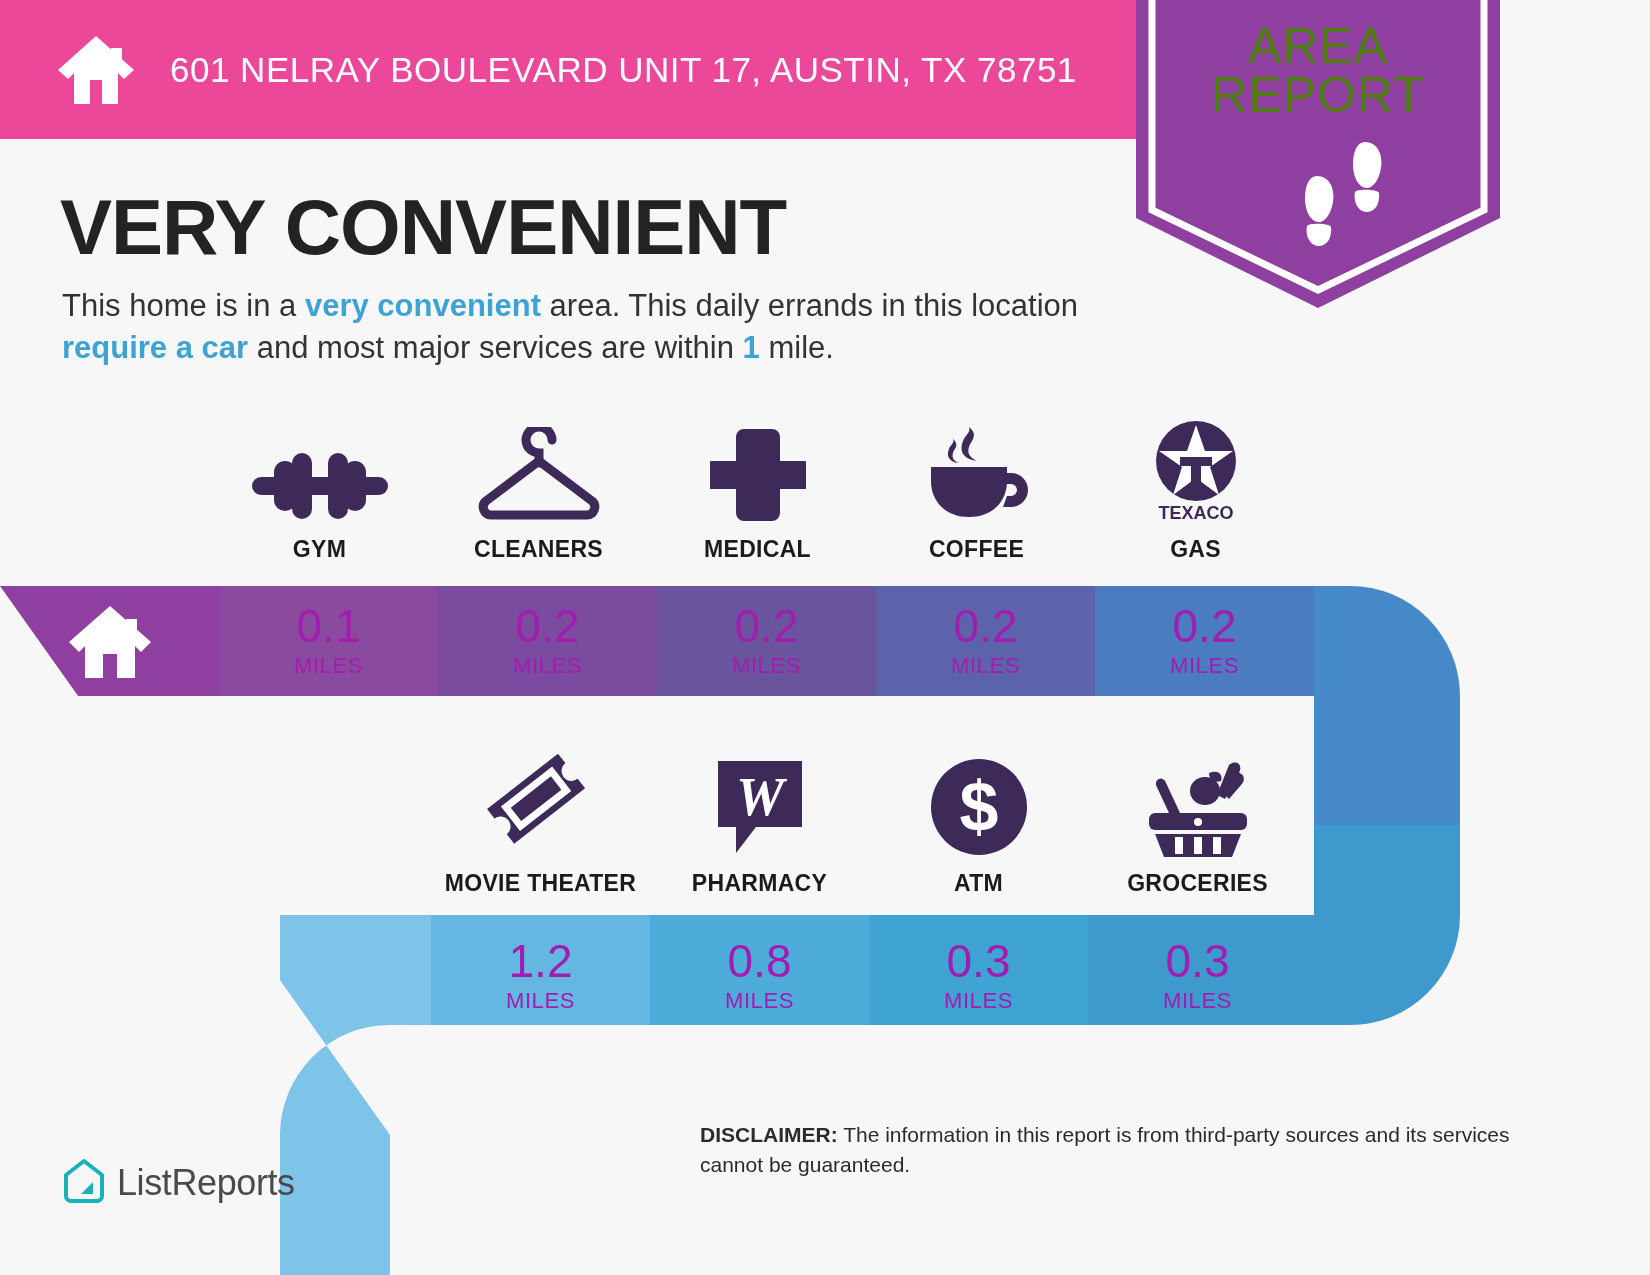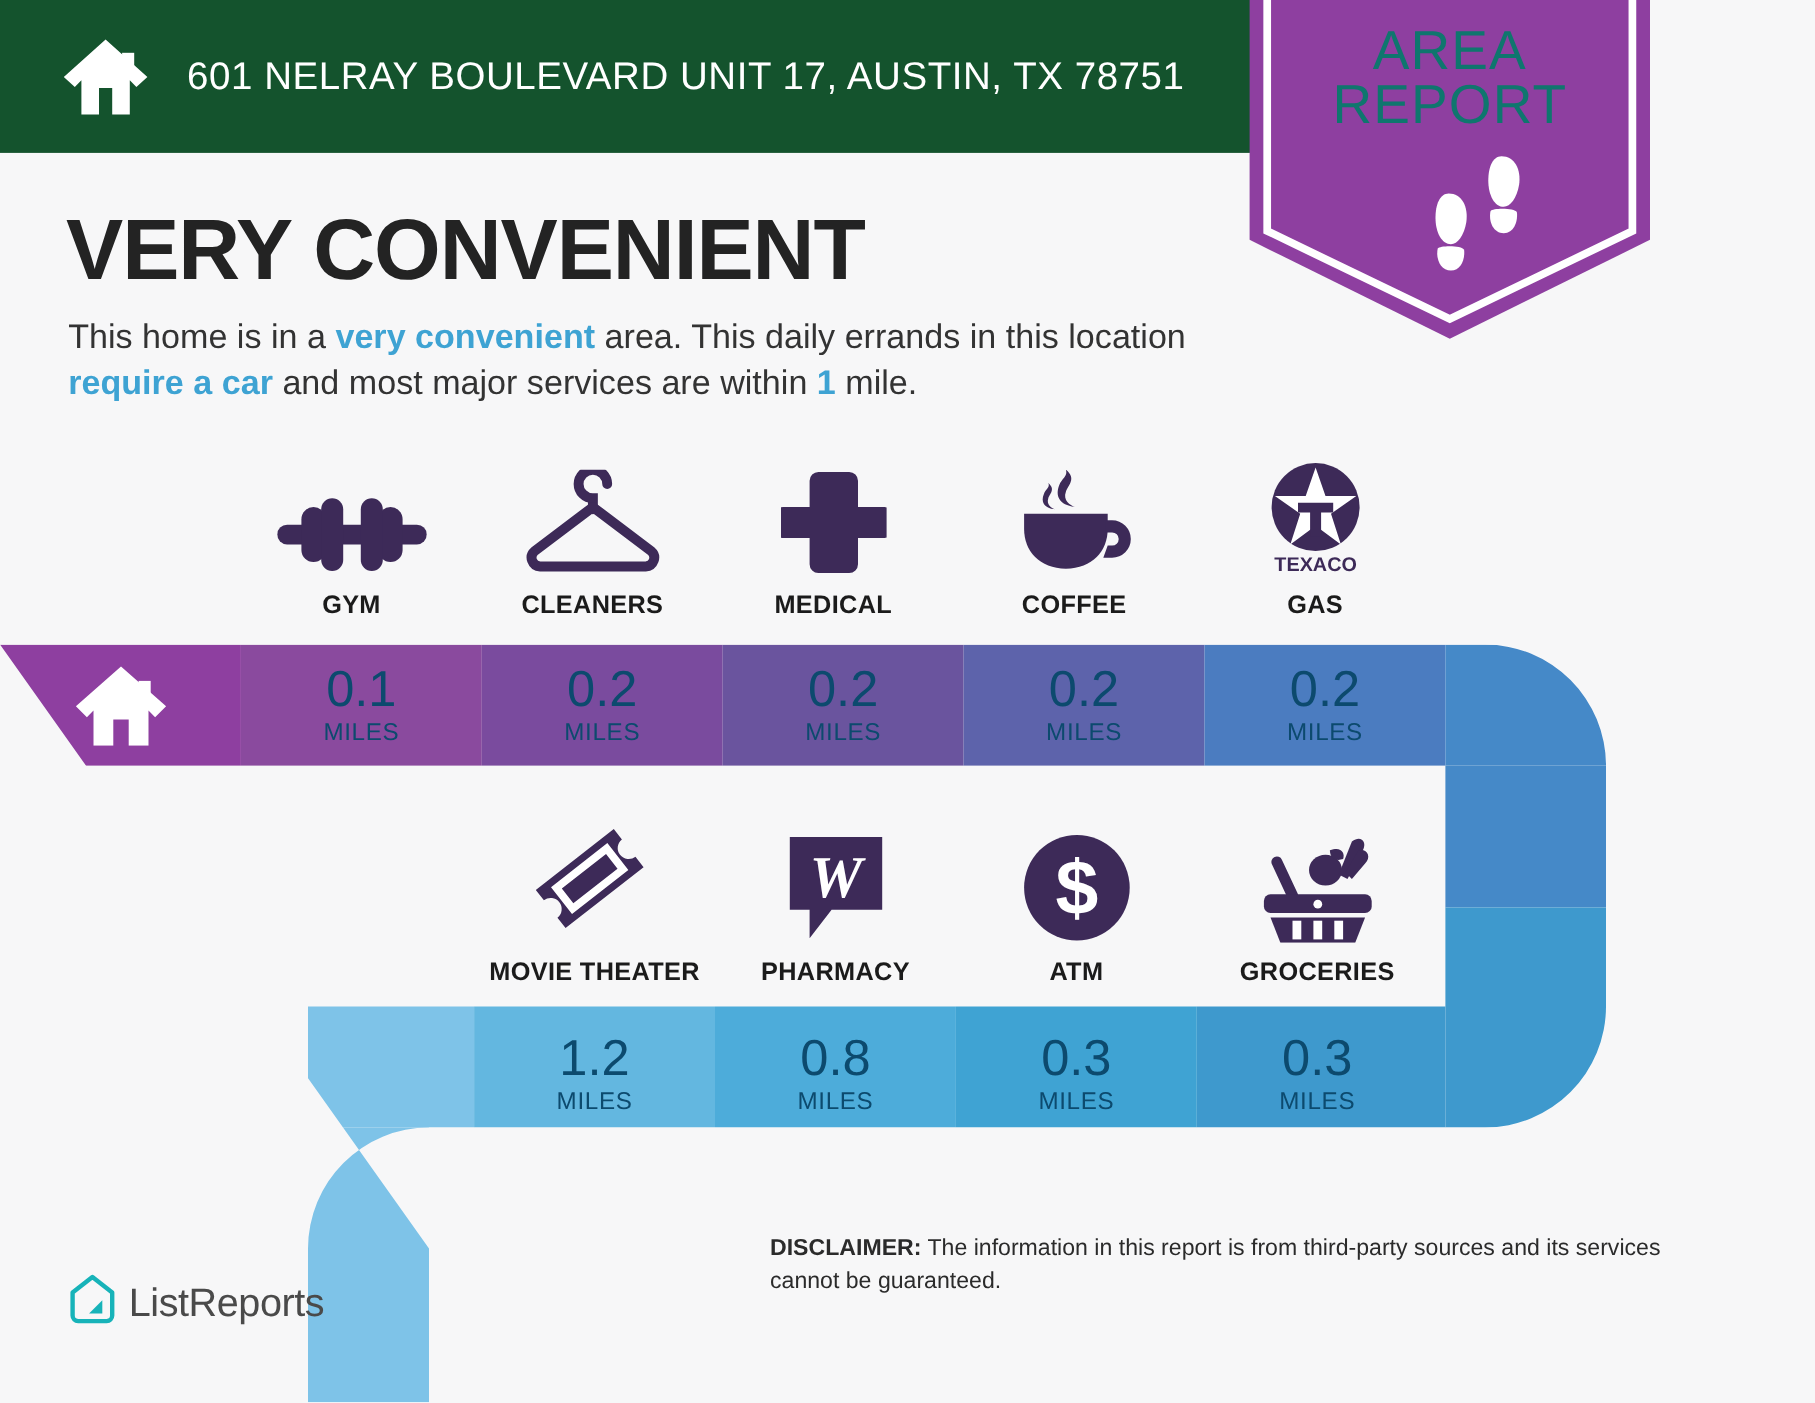--- a/index.html
+++ b/index.html
@@ -6,38 +6,38 @@
   body{
     width:1650px;height:1275px;
     background:#f7f7f8;
     font-family:"Liberation Sans", sans-serif;
     overflow:hidden;
     position:relative;
   }
   
   .header{
     position:absolute;left:0;top:0;width:1176px;height:139px;
-    background:#14532d;
+    background:#ec4899;
     display:flex;align-items:center;
   }
   .header-home{margin-left:56px;width:80px;height:72px;flex:none;}
   .header-address{
     margin-left:34px;color:#ffffff;
     font-size:35px;letter-spacing:0.5px;font-weight:400;
     white-space:nowrap;
   }
   
   .badge{
     position:absolute;left:1118px;top:-14px;width:400px;height:324px;
     z-index:12;
   }
   .badge svg{display:block;}
   .badge-text{
     position:absolute;left:0;top:36px;width:400px;
-    text-align:center;color:#0f766e;
+    text-align:center;color:#4d7c0f;
     font-size:50px;line-height:49px;font-weight:400;letter-spacing:1px;
   }
   
   .headline{
     position:absolute;left:60px;top:182px;
     font-size:78px;font-weight:bold;color:#232323;letter-spacing:-1px;
   }
   .subtext{
     position:absolute;left:62px;top:285px;width:1060px;
     font-size:31px;line-height:42px;color:#333333;
@@ -55,21 +55,21 @@
     margin-top:13px;font-size:23px;font-weight:bold;color:#1b1b1b;
     letter-spacing:0.3px;white-space:nowrap;
   }
   .row1-icons{left:210px;top:418px;}
   .row2-icons{left:431px;top:752px;}
   
   .value-row{position:absolute;display:flex;z-index:5;}
   .value-cell{
     width:219px;height:110px;
     display:flex;flex-direction:column;align-items:center;justify-content:center;
-    color:#0c4a6e;
+    color:#a21caf;
   }
   .value-num{font-size:46px;line-height:46px;font-weight:300;}
   .value-unit{font-size:22px;margin-top:4px;letter-spacing:0.6px;}
   .row1-values{left:219px;top:586px;}
   .row2-values{left:431px;top:921px;}
   
   .home-marker{
     position:absolute;left:0px;top:586px;width:219px;height:110px;
     display:flex;align-items:center;justify-content:center;z-index:6;
   }

